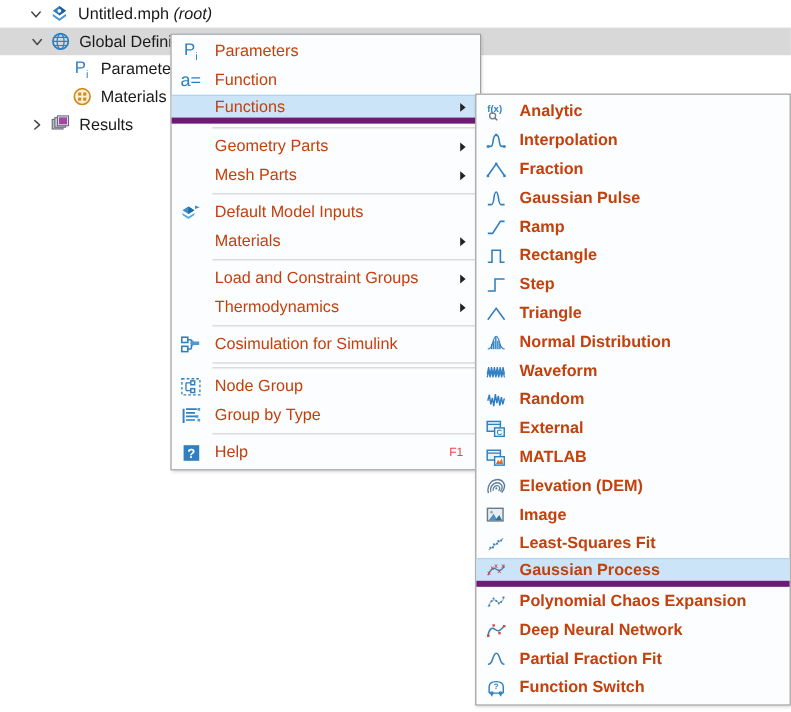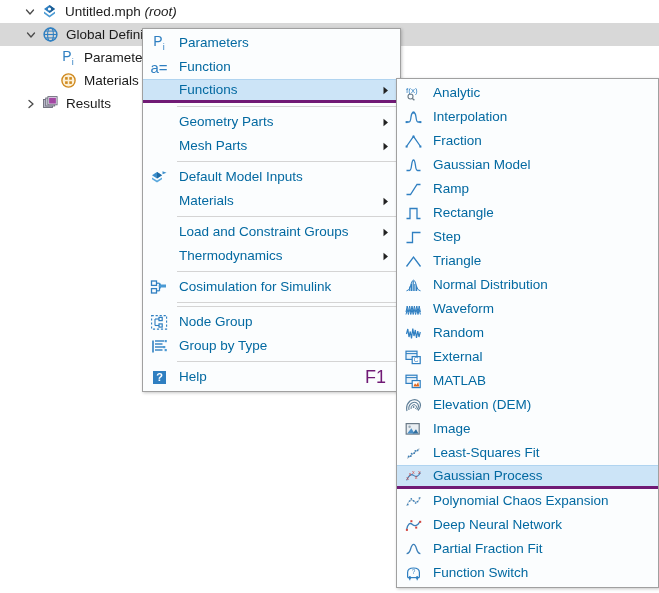--- a/index.html
+++ b/index.html
@@ -72,55 +72,56 @@
   }
   #menu-main {
     left: 142px;
     top: 28px;
     width: 259px;
   }
   #menu-sub {
     left: 396px;
     top: 78px;
     width: 263px;
+    font-weight: bold;
   }
   .mi {
     position: relative;
     height: 24px;
     display: flex;
     align-items: center;
     box-sizing: border-box;
     padding: 0 6px 0 4px;
     white-space: nowrap;
     cursor: default;
   }
   .mi.highlight {
     background: #cce4f7;
     border-top: 1px solid #b0d4f0;
-    border-bottom: 3px solid #701a75;
+    border-bottom: 5px solid #701a75;
   }
   .mi-icon {
     width: 24px;
     min-width: 24px;
     height: 20px;
     display: flex;
     align-items: center;
     justify-content: center;
     margin-right: 8px;
   }
   .mi-icon svg { display: block; }
   .mi-label {
     flex: 1;
     font-size: 13.5px;
-    color: #0369a1;
+    color: #c2410c;
     line-height: 1;
   }
   .mi-accel {
-    font-size: 18px;
-    color: #701a75;
+    font-size: 10px;
+    color: #ef4444;
     margin-left: 12px;
     margin-right: 8px;
   }
   .mi-arrow {
     width: 12px;
     min-width: 12px;
     display: flex;
     align-items: center;
     justify-content: center;
     margin-right: 2px;
@@ -417,21 +418,21 @@
     </span>
     <span class="mi-label">Fraction</span>
   </div>
 
   <div class="mi">
     <span class="mi-icon">
       <svg width="19" height="17" viewBox="0 0 19 17">
         <path d="M2.5 13.5 L5.5 13.5 Q7 13.5 7.6 8 Q8.3 3 9.5 3 Q10.7 3 11.4 8 Q12 13.5 13.5 13.5 L16.5 13.5" fill="none" stroke="#2f7fc1" stroke-width="1.3"></path>
       </svg>
     </span>
-    <span class="mi-label">Gaussian Model</span>
+    <span class="mi-label">Gaussian Pulse</span>
   </div>
 
   <div class="mi">
     <span class="mi-icon">
       <svg width="19" height="17" viewBox="0 0 19 17">
         <path d="M2.5 13.5 L6.5 13.5 L13 3.5 L16.5 3.5" fill="none" stroke="#2f7fc1" stroke-width="1.3"></path>
       </svg>
     </span>
     <span class="mi-label">Ramp</span>
   </div>

